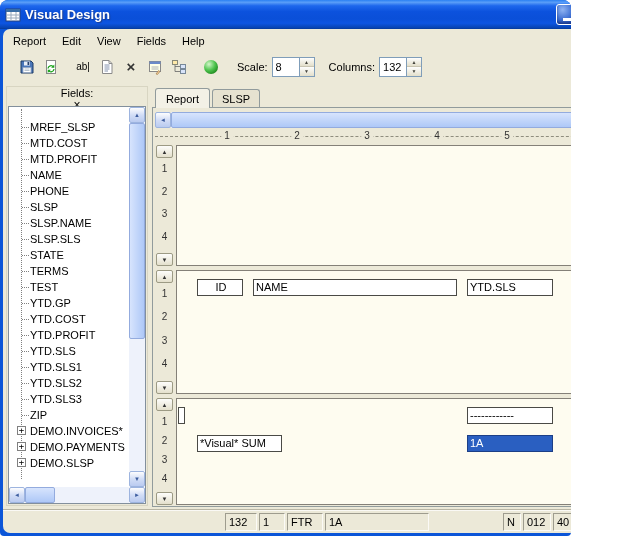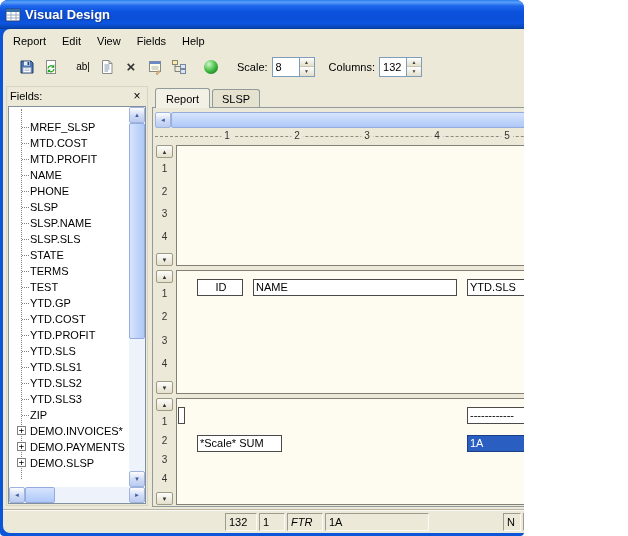--- a/index.html
+++ b/index.html
@@ -1,19 +1,19 @@
 <!DOCTYPE html>
 <html><head>
 <meta charset="utf-8">
 <style>
   *{box-sizing:border-box;margin:0;padding:0;}
   html,body{background:#fff;}
   body{width:628px;height:536px;font-family:"Liberation Sans","DejaVu Sans",sans-serif;font-size:11px;color:#000;}
 
-  .window{position:relative;width:524px;height:536px;background:#0B55D8;border-radius:8px 8px 4px 4px;padding:0 3px 3px;overflow:hidden;}
+  .window{position:relative;width:571px;height:536px;background:#0B55D8;border-radius:8px 8px 4px 4px;padding:0 3px 3px;overflow:hidden;}
   .titlebar{height:29px;width:628px;margin:0 -3px;border-radius:8px 8px 0 0;display:flex;align-items:center;padding:0 5px;gap:4px;
     background:linear-gradient(180deg,#2A80F2 0%,#5A9EF8 8%,#1E67EC 20%,#0C52DD 40%,#0A4FD8 65%,#0D55E2 80%,#0845B5 95%,#063A9A 100%);}
   .app-icon{width:16px;height:16px;display:flex;}
   .title-text{flex:1;color:#fff;font-weight:bold;font-size:13px;text-shadow:1px 1px 1px #1C3C8C;}
   .winbtns{display:flex;gap:2px;}
   .winbtn{width:21px;height:21px;border:1px solid #fff;border-radius:3px;display:flex;align-items:center;justify-content:center;color:#fff;
     background:radial-gradient(circle at 30% 25%,#8FB3F2 0%,#4676D6 45%,#2B59C0 70%,#1E4AAC 100%);box-shadow:inset 0 -2px 3px rgba(0,0,40,.35);}
   .winbtn.close{background:radial-gradient(circle at 30% 25%,#F1A187 0%,#DD6547 45%,#C43C1F 70%,#A32E14 100%);}
   .glyph-min{width:8px;height:3px;background:#fff;display:block;margin-top:9px;}
   .glyph-max{width:9px;height:9px;border:2px solid #fff;display:block;}
@@ -32,21 +32,21 @@
   .green-orb{width:14px;height:14px;border-radius:50%;display:block;background:radial-gradient(circle at 35% 30%,#D2F6C8,#4FC44F 45%,#157F15 85%);}
   .tb-label{margin:0 4px 0 14px;flex:none;}
   .spin{display:inline-flex;height:20px;border:1px solid #7F9DB9;background:#fff;flex:none;}
   .spin-value{width:26px;padding:3px 3px 0;}
   .spin-btns{display:flex;flex-direction:column;width:15px;border-left:1px solid #7F9DB9;}
   .spin-btn{flex:1;font-size:5px;display:flex;align-items:center;justify-content:center;color:#44443C;
     background:linear-gradient(180deg,#FEFEFD,#E3DFCB);border-bottom:1px solid #C9C5B2;}
   .spin-btn:last-child{border-bottom:none;}
 
   .fields-panel{position:absolute;left:3px;top:57px;width:142px;height:420px;border:1px solid #D8D5C2;background:#ECE9D8;}
-  .fields-header{height:18px;display:flex;align-items:center;padding:0 3px;}
+  .fields-header{height:18px;display:flex;align-items:center;padding:0 3px;flex-direction:column;}
   .fields-title{flex:1;}
   .fields-close{width:14px;height:14px;display:flex;align-items:center;justify-content:center;font-size:12px;line-height:1;}
   .fields-body{position:absolute;left:1px;right:1px;top:19px;bottom:1px;background:#fff;border:1px solid #828F9C;}
   .fields-list{position:absolute;left:0;top:0;right:16px;bottom:16px;overflow:hidden;padding-top:12px;}
   .fields-list::before{content:"";position:absolute;left:12px;top:2px;height:370px;border-left:1px dotted #808080;}
   .tree-item{position:relative;height:16px;line-height:16px;padding-left:21px;white-space:nowrap;}
   .tree-item::before{content:"";position:absolute;left:13px;top:8px;width:7px;border-top:1px dotted #808080;}
   .tree-item.expandable::before{display:none;}
   .plusbox{position:absolute;left:8px;top:3px;width:9px;height:9px;border:1px solid #808080;background:#fff;font-size:9px;line-height:7px;text-align:center;font-family:"DejaVu Sans Mono",monospace;}
 
@@ -303,32 +303,32 @@
                 <div class="band-row-num">1</div>
                 <div class="band-row-num">2</div>
                 <div class="band-row-num">3</div>
                 <div class="band-row-num">4</div>
               </div>
             <div class="gutter-btn">▼</div>
           </div>
           <div class="band-content">
               <div class="field-box" style="left: 1px; top: 8px; width: 7px;"></div>
               <div class="field-box" style="left: 290px; top: 8px; width: 86px;">------------</div>
-              <div class="field-box" style="left: 20px; top: 36px; width: 85px;">*Scale* SUM</div>
+              <div class="field-box" style="left: 20px; top: 36px; width: 85px;">*Visual* SUM</div>
               <div class="field-box selected" style="left: 290px; top: 36px; width: 86px;">1A</div>
             </div>
         </div>
       </div>
     </div>
 
     <div class="statusbar">
       <span class="status-left">
           <span class="status-cell" style="width: 32px;">132</span>
           <span class="status-cell" style="width: 26px;">1</span>
-          <span class="status-cell" style="width: 36px; font-style: italic;">FTR</span>
+          <span class="status-cell" style="width: 36px;">FTR</span>
           <span class="status-cell" style="width: 104px;">1A</span>
         </span>
       <span class="status-right">
           <span class="status-cell" style="width: 18px;">N</span>
           <span class="status-cell" style="width: 28px;">012</span>
           <span class="status-cell" style="width: 26px;">40</span>
           <span class="status-cell" style="width: 24px;">2</span>
         </span>
       <span class="grip">
         <svg width="12" height="12">

